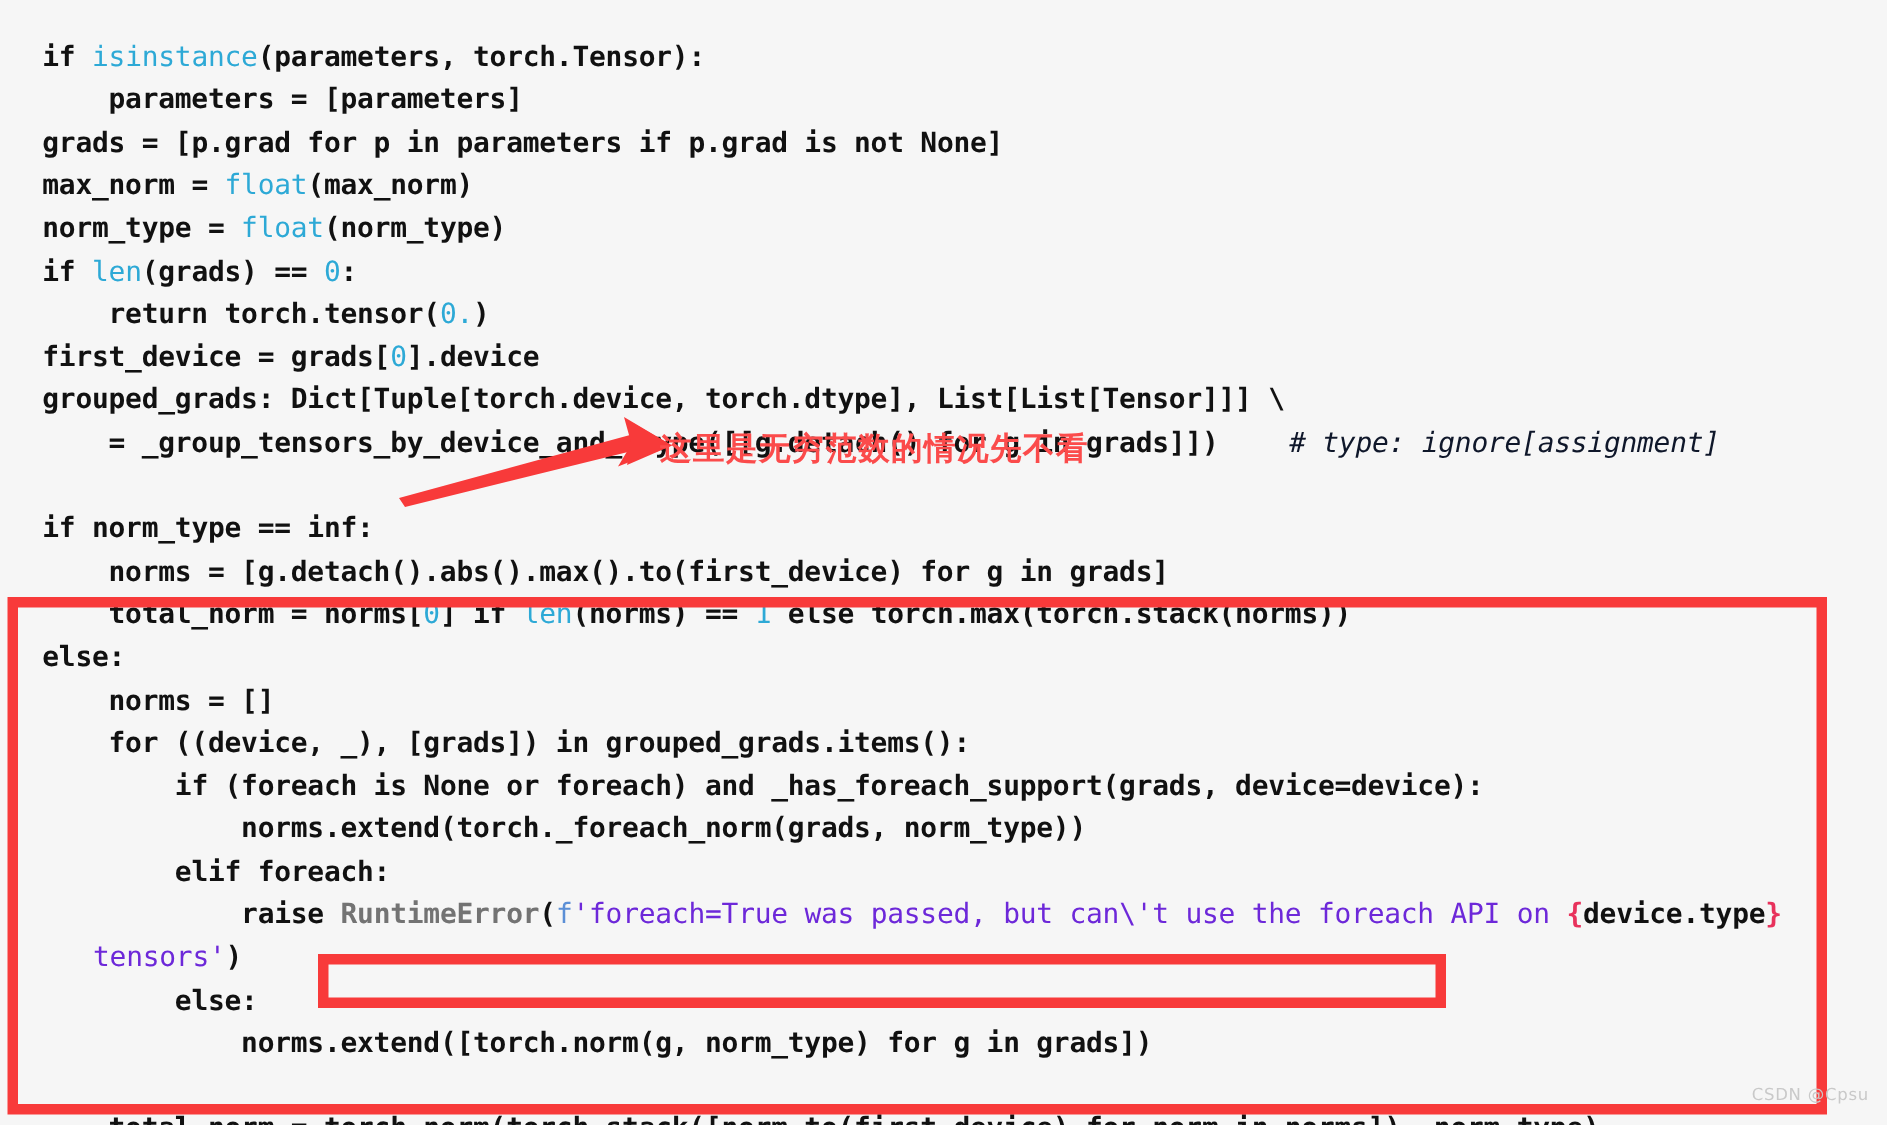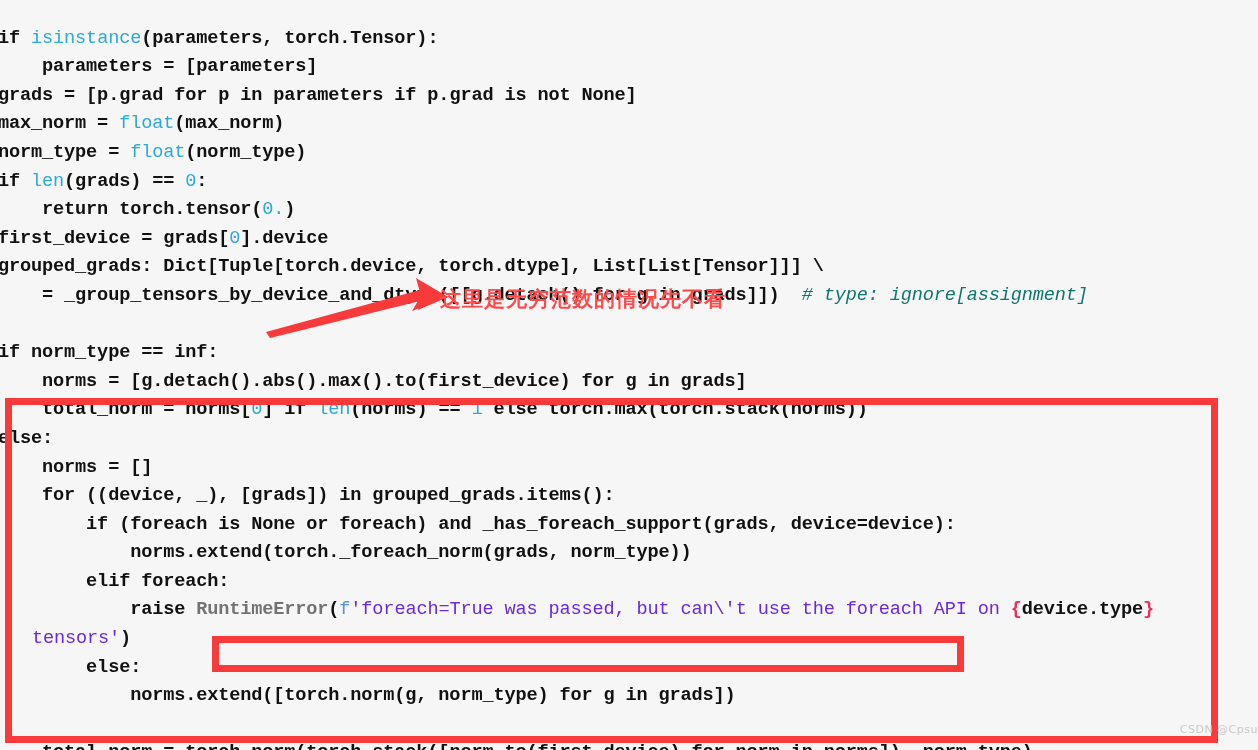--- a/index.html
+++ b/index.html
@@ -27,32 +27,31 @@
     font-size: 18.6px;
     line-height: 28.6px;
     white-space: pre-wrap;
     word-break: break-word;
     color: #111111;
     font-weight: bold;
     letter-spacing: -0.15px;
   }
   .ln {
     display: block;
-    padding-left: 32px;
+    padding-left: 62px;
     text-indent: -78px;
     padding-right: 2px;
-    font-family: Liberation Mono, monospace;
   }
   .ln > span { display: inline; }
 
   
   .kw   { color: #111111; font-weight: bold; }
   .bi   { color: #2da9d6; font-weight: normal; }
   .num  { color: #2da9d6; font-weight: normal; }
-  .cmt  { color: #0f766e; font-weight: normal; font-style: italic; }
+  .cmt  { color: #0f172a; font-weight: normal; font-style: italic; margin-left: 25px; }
   .exc  { color: #737373; font-weight: bold; }
   .str  { color: #6d28d9; font-weight: normal; }
   .fpre { color: #5b8fd6; font-weight: normal; }
   .brc  { color: #e8325c; font-weight: bold; }
   .plain{ color: #111111; font-weight: bold; }
 
   
   #annot-text {
     position: absolute;
     left: 440px;
@@ -91,21 +90,21 @@
     width: 752px;
     height: 36px;
     border: 7px solid #f83a3a;
     box-sizing: border-box;
     pointer-events: none;
   }
 
   
   #watermark {
     position: absolute;
-    right: 0;
+    right: 12px;
     bottom: 14px;
     font-family: "DejaVu Sans", sans-serif;
     font-size: 11px;
     color: #c9c9c9;
     letter-spacing: 0.5px;
     white-space: nowrap;
   }
 </style>
 </head>
 <body>

